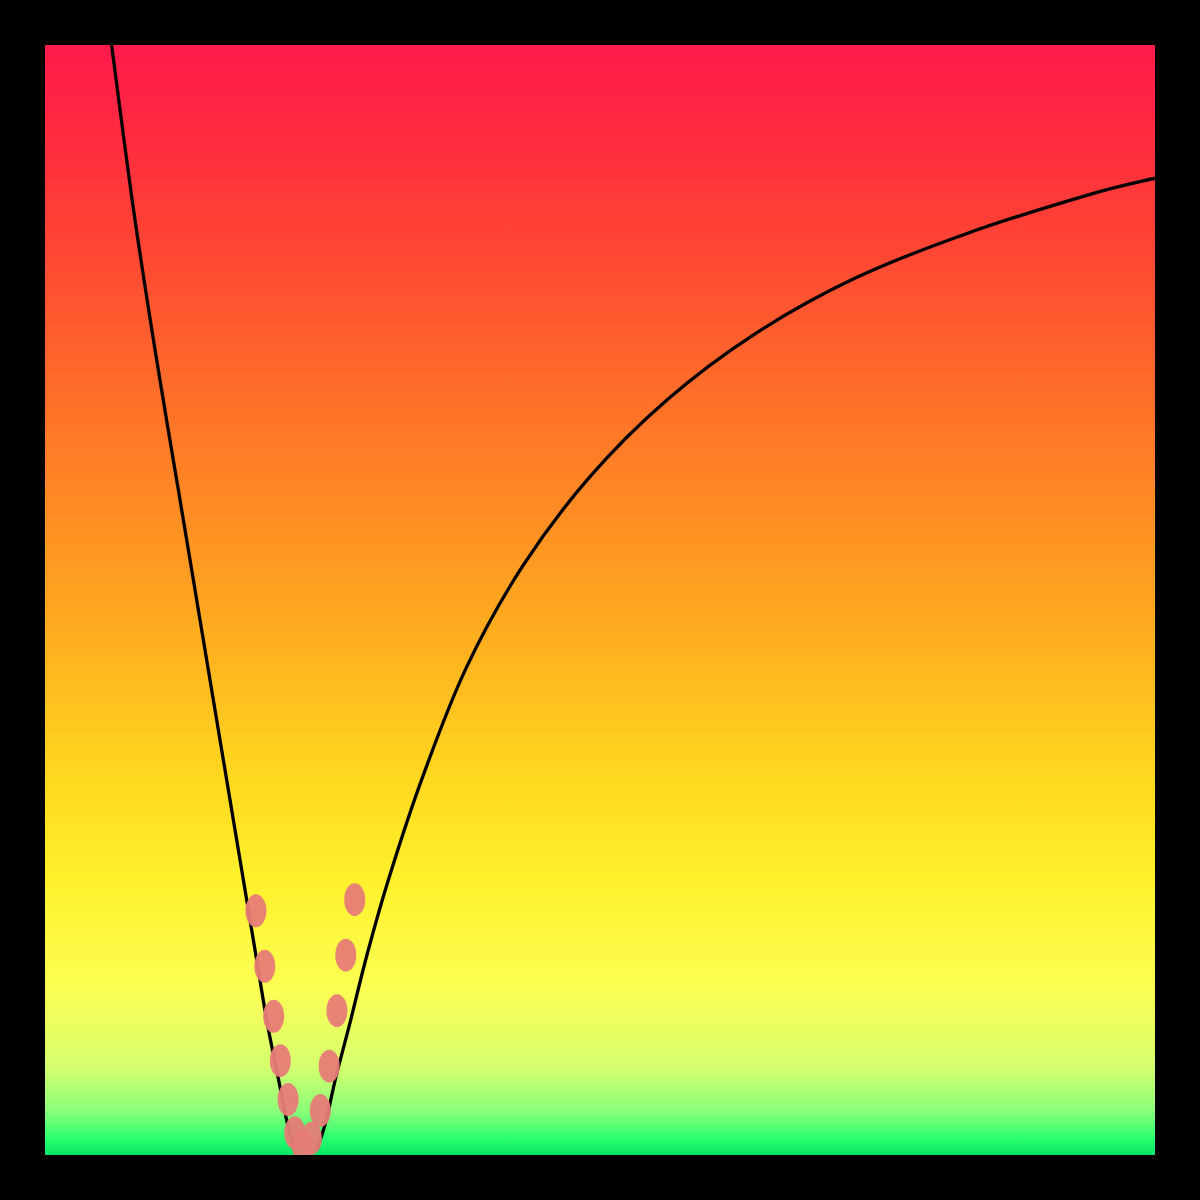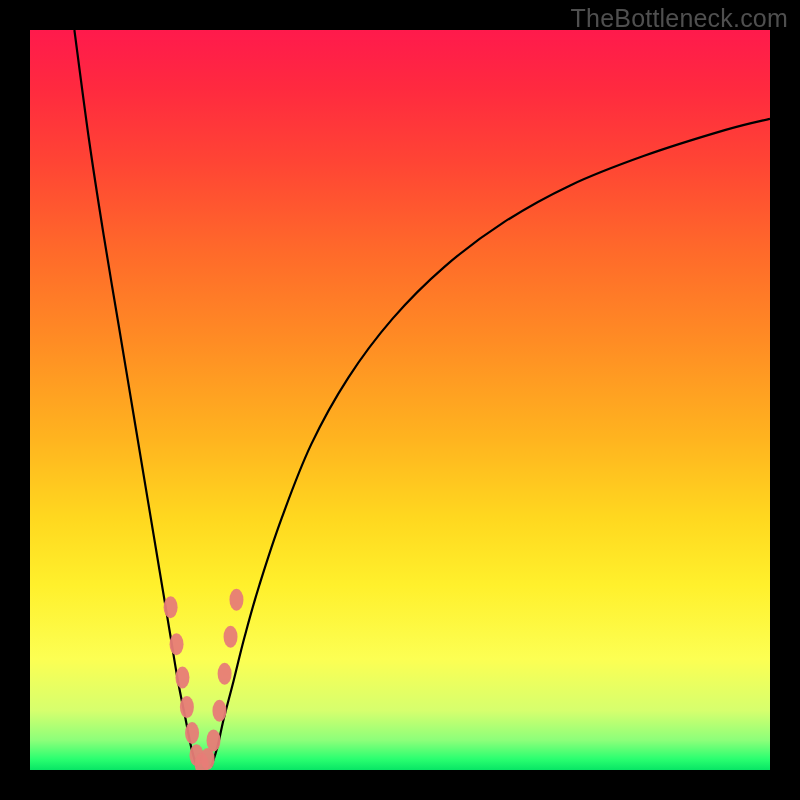--- a/index.html
+++ b/index.html
@@ -61,21 +61,20 @@
     fill: #e77c77;
     stroke: none;
     opacity: 0.95;
   }
 </style>
 </head>
 <body>
 
 <div class="frame">
 
-  <div class="watermark">TheBottleneck.com</div>
 
   <div class="plot-area">
     <svg class="curve" viewBox="0 0 740 740" preserveAspectRatio="none">
       <path id="left-branch-path" fill="none" stroke="#000" stroke-width="2.2" d="M 44.40 0.00 C 47.06 19.98, 53.87 73.70, 59.20 111.00 C 64.53 148.30, 68.67 173.90, 74.00 207.20 C 79.33 240.50, 83.47 264.03, 88.80 296.00 C 94.13 327.97, 98.27 352.83, 103.60 384.80 C 108.93 416.77, 114.40 449.62, 118.40 473.60 C 122.40 497.58, 123.14 502.02, 125.80 518.00 C 128.46 533.98, 130.54 546.42, 133.20 562.40 C 135.86 578.38, 137.94 590.82, 140.60 606.80 C 143.26 622.78, 145.34 636.55, 148.00 651.20 C 150.66 665.85, 153.00 676.21, 155.40 688.20 C 157.80 700.19, 159.32 709.14, 161.32 717.80 C 163.32 726.46, 165.57 732.97, 166.50 736.30"></path>
       <path id="right-branch-path" fill="none" stroke="#000" stroke-width="2.2" d="M 181.30 736.30 C 182.37 732.97, 184.96 726.46, 187.22 717.80 C 189.48 709.14, 190.95 700.19, 193.88 688.20 C 196.81 676.21, 199.77 665.85, 203.50 651.20 C 207.23 636.55, 209.94 624.12, 214.60 606.80 C 219.26 589.48, 222.74 576.31, 229.40 555.00 C 236.06 533.69, 242.28 513.71, 251.60 488.40 C 260.92 463.09, 269.21 439.71, 281.20 414.40 C 293.19 389.09, 303.55 370.44, 318.20 347.80 C 332.85 325.16, 345.28 308.58, 362.60 288.60 C 379.92 268.62, 394.42 254.12, 414.40 236.80 C 434.38 219.48, 450.96 207.05, 473.60 192.40 C 496.24 177.75, 514.89 167.39, 540.20 155.40 C 565.51 143.41, 586.23 135.79, 614.20 125.80 C 642.17 115.81, 672.96 106.56, 695.60 99.90 C 718.24 93.24, 732.01 90.80, 740.00 88.80"></path>
       <g id="points-group">
           <ellipse cx="140.60" cy="577.20" rx="7" ry="11" class="data-point"></ellipse>
           <ellipse cx="146.52" cy="614.20" rx="7" ry="11" class="data-point"></ellipse>
           <ellipse cx="152.44" cy="647.50" rx="7" ry="11" class="data-point"></ellipse>
           <ellipse cx="156.88" cy="677.10" rx="7" ry="11" class="data-point"></ellipse>

